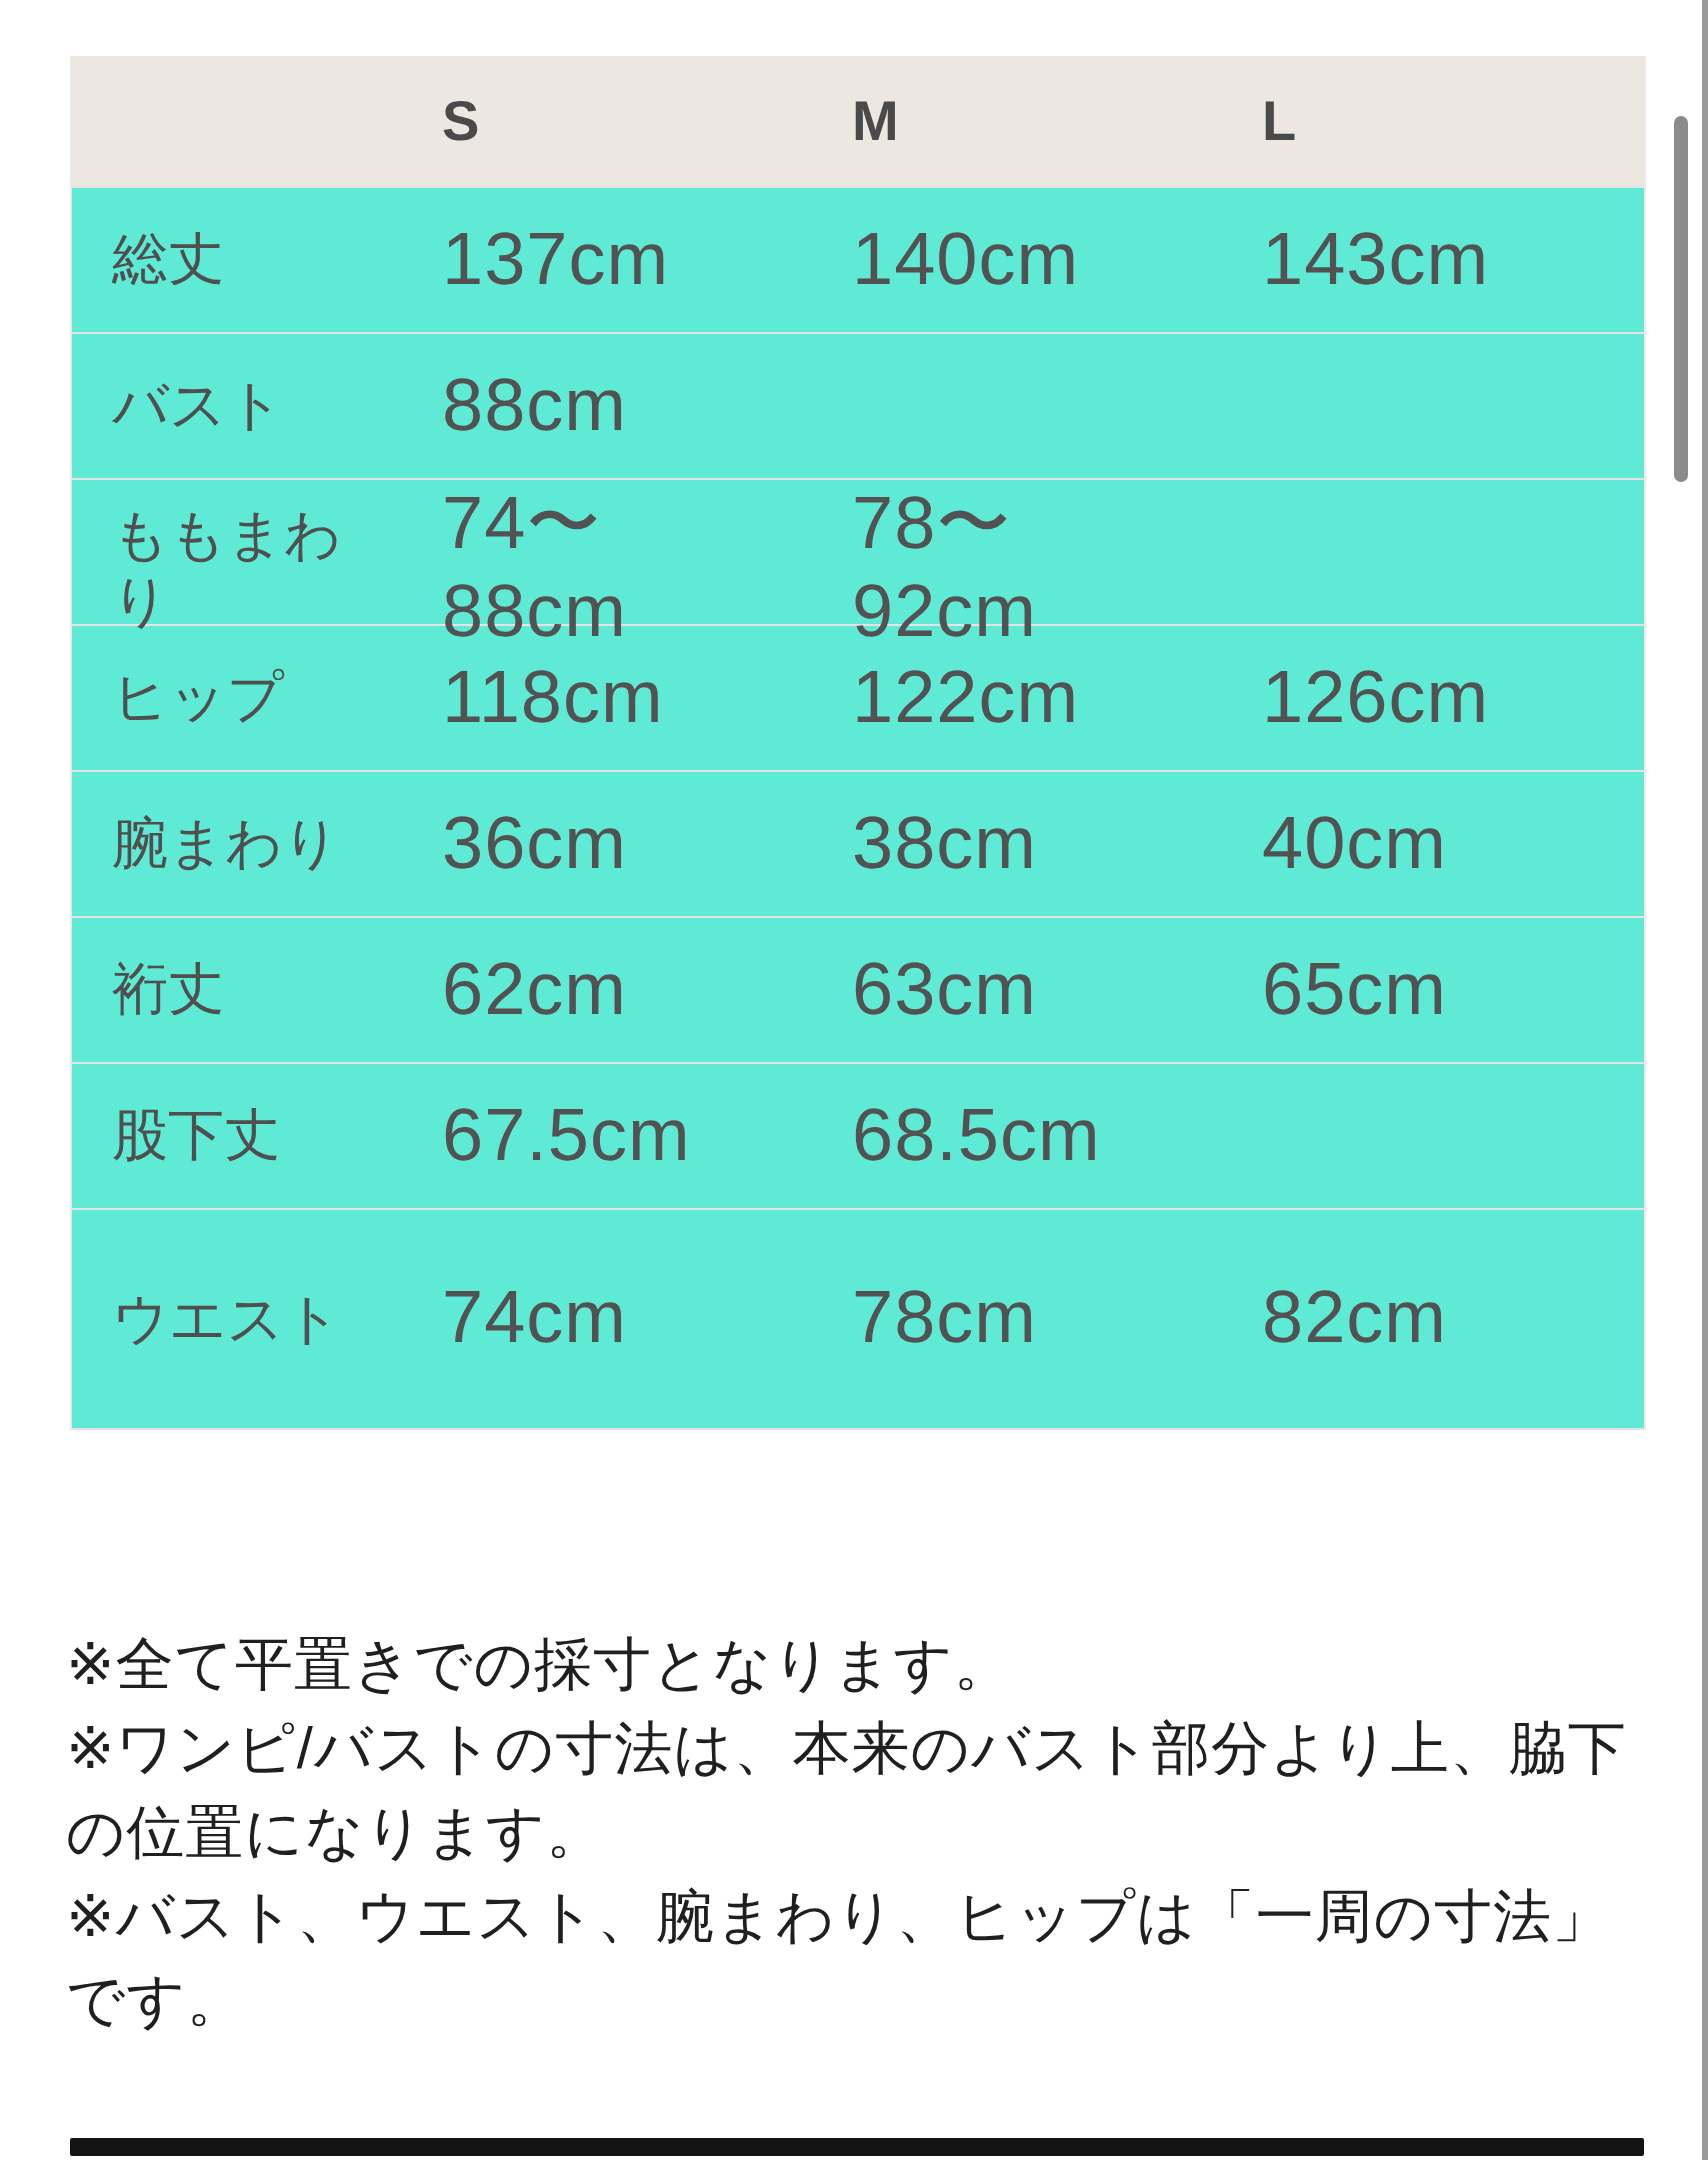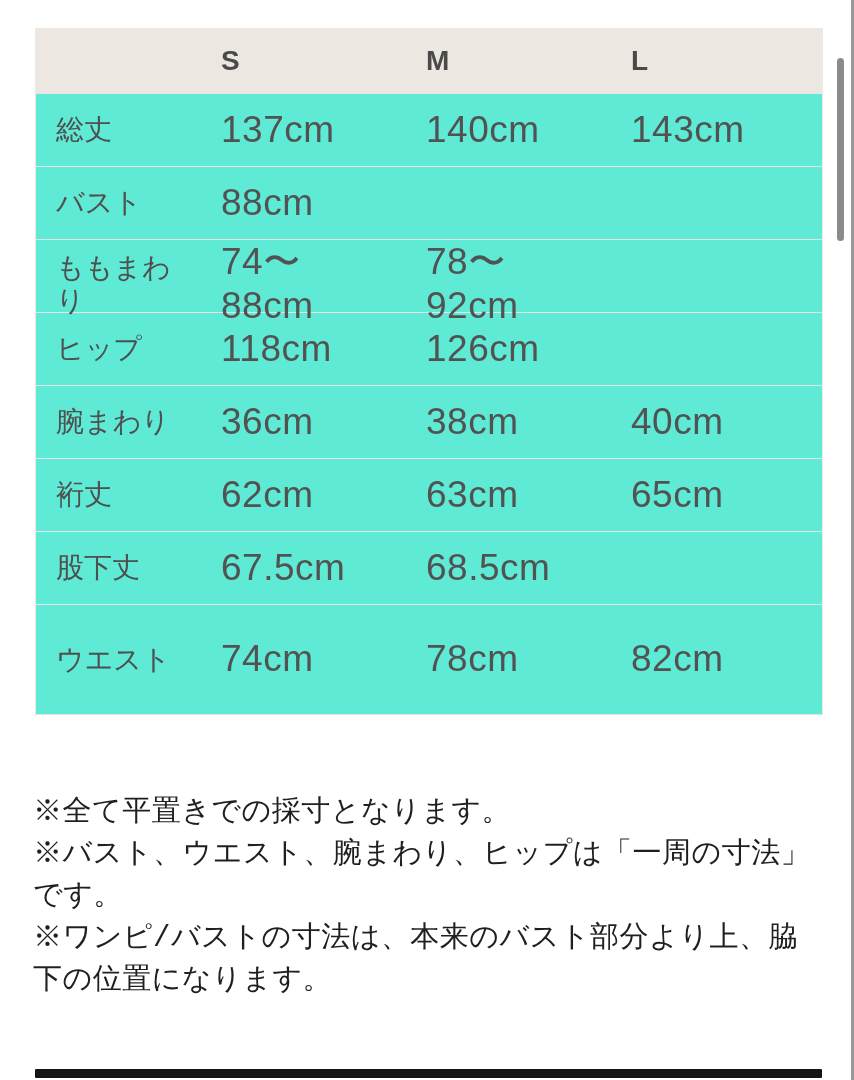--- a/index.html
+++ b/index.html
@@ -67,23 +67,22 @@
   .cell.hdr {
     font-weight: bold;
     font-size: 28px;
     color: #4a4a4a;
   }
 
   
   .notes {
     position: absolute;
     left: 33px;
-    top: 792px;
+    top: 812px;
     width: 792px;
-    font-family: Liberation Mono, monospace;
   }
   .note-line {
     margin: 0;
     font-size: 29px;
     line-height: 42px;
     color: #1f1f1f;
     letter-spacing: 0.5px;
   }
 
   
@@ -142,20 +141,21 @@
 
     <div class="t-row">
       <div class="cell label">ももまわり</div>
       <div class="cell val">74〜88cm</div>
       <div class="cell val">78〜92cm</div>
     </div>
 
     <div class="t-row">
       <div class="cell label">ヒップ</div>
       <div class="cell val">118cm</div>
+      <div class="cell val">122cm</div>
       <div class="cell val">126cm</div>
     </div>
 
     <div class="t-row">
       <div class="cell label">腕まわり</div>
       <div class="cell val">36cm</div>
       <div class="cell val">38cm</div>
       <div class="cell val">40cm</div>
     </div>
 
@@ -176,21 +176,21 @@
       <div class="cell label">ウエスト</div>
       <div class="cell val">74cm</div>
       <div class="cell val">78cm</div>
       <div class="cell val">82cm</div>
     </div>
 
   </div>
 
   <div class="notes">
     <p class="note-line">※全て平置きでの採寸となります。</p>
+    <p class="note-line">※ワンピ/バストの寸法は、本来のバスト部分より上、脇下の位置になります。</p>
     <p class="note-line">※バスト、ウエスト、腕まわり、ヒップは「一周の寸法」です。</p>
-    <p class="note-line">※ワンピ/バストの寸法は、本来のバスト部分より上、脇下の位置になります。</p>
   </div>
 
   <div class="scrollbar-thumb"></div>
   <div class="page-right-edge"></div>
   <div class="bottom-divider-bar"></div>
 
 </div>
 
 </body></html>

